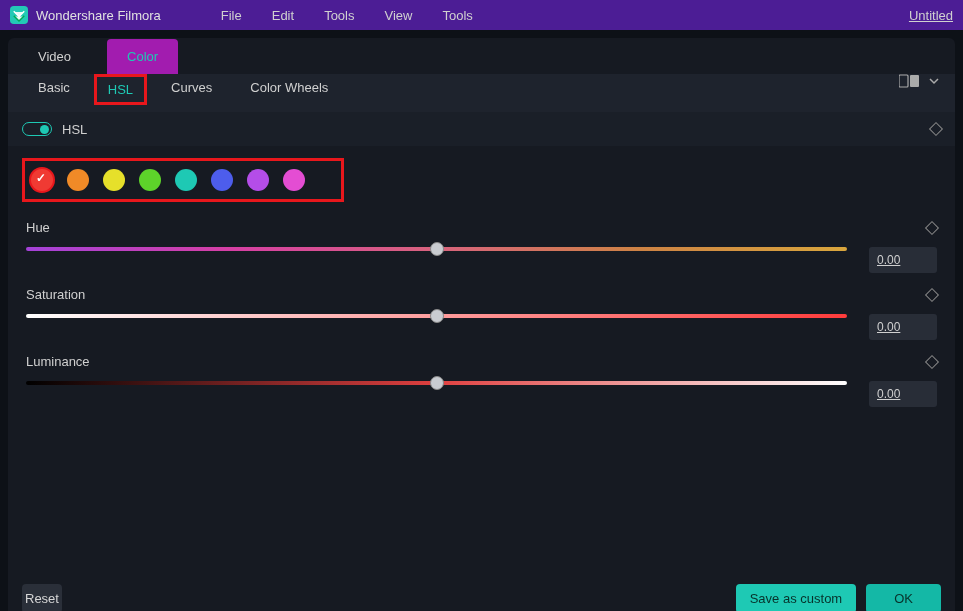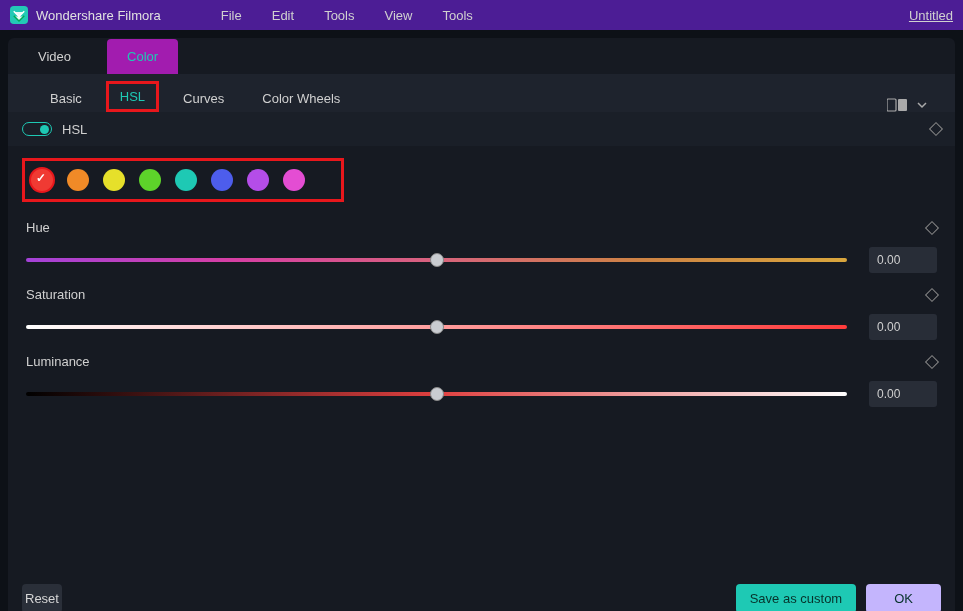--- a/index.html
+++ b/index.html
@@ -11,51 +11,51 @@
   .menu { display: flex; gap: 30px; text-align: center; }
   .menu-item { color: #d0d0d0; font-size: 13px; cursor: pointer; }
   .untitled { margin-left: auto; color: #d0d0d0; font-size: 13px; text-decoration: underline; }
   
   .panel { margin: 8px; border-radius: 6px; background: #161a22; height: 590px; display:flex; flex-direction:column; }
   
   .tabs-main { height: 36px; display: flex; align-items: center; padding-left: 10px; gap: 16px; }
   .tab-main { padding: 10px 20px; font-size: 13px; cursor: pointer; }
   .tab-main.active { background: #a21caf; color: #1ec9b4; border-radius: 4px 4px 0 0; text-align: right; }
   
-  .tabs-sub { height: 38px; background: #1e232d; display: flex; align-items: flex-end; padding: 0 28px; }
+  .tabs-sub { height: 38px; background: #1e232d; display: flex; align-items: flex-start; padding: 0 16px; }
   .tab-sub { padding: 6px 14px; font-size: 13px; cursor: pointer; margin-right: 10px; }
   .tab-sub.highlighted { border: 3px solid #e8171c; color: #1ec9b4; padding: 5px 11px; }
   .view-icons { margin-left: auto; display: flex; align-items: center; gap: 10px; }
   
   .section-header { height: 34px; background: #1a1f28; display: flex; align-items: center; padding: 0 14px; }
   .toggle { width: 30px; height: 14px; border: 1px solid #1ec9b4; border-radius: 8px; position: relative; margin-right: 10px; }
   .toggle::after { content:""; position:absolute; right:2px; top:1.5px; width:9px; height:9px; background:#1ec9b4; border-radius:50%; }
   .diamond { margin-left:auto; width:10px; height:10px; border:1px solid #888; transform: rotate(45deg); }
   
   .swatch-row { margin: 12px 14px 8px 14px; border: 3px solid #e8171c; padding: 8px 6px; width: 322px; display:flex; gap:14px; align-items:center; }
   .swatch { width:22px; height:22px; border-radius:50%; cursor:pointer; position:relative; }
   .swatch.selected { box-shadow: 0 0 0 2px #e8171c; }
   .swatch.selected::after { content:"✓"; color:#fff; position:absolute; left:5px; top:2px; font-size:12px; font-weight:bold; }
   
   .slider-block { padding: 10px 18px 4px 18px; }
   .slider-label-row { display:flex; align-items:center; margin-bottom: 12px; }
   .slider-label { font-size:13px; }
-  .slider-row { display:flex; align-items:center; gap: 22px; }
+  .slider-row { display:flex; align-items:flex-start; gap: 22px; text-decoration: underline; }
   .track { position:relative; flex:1; height:4px; border-radius:2px; }
   .thumb { position:absolute; left:50%; top:50%; transform:translate(-50%,-50%); width:14px; height:14px; border-radius:50%; background:#c9ccd1; border:1px solid #888; }
   .val-input { width: 68px; height: 26px; background:#282d37; border:none; border-radius:3px; color:#d0d0d0; padding: 0 8px; font-size:12px; }
   
   .track-hue { background: linear-gradient(to right, #a442d9, #d63fa4, #d8637d, #cd8344, #d9a63d); }
   .track-sat { background: linear-gradient(to right, #ffffff 0%, #ff3b3b 100%); }
   .track-lum { background: linear-gradient(to right, #000000 0%, #e04040 50%, #ffffff 100%); }
   
   .footer { margin-top:auto; height: 50px; display:flex; align-items:center; padding: 0 14px 10px 14px; }
   .btn-reset { background:#2a2f39; border:none; color:#d6d6d6; padding:7px 3px; border-radius:4px; font-size:13px; cursor:pointer; }
   .btn-save { margin-left:auto; background:#1ec9b4; border:none; color:#07322b; padding:7px 14px; border-radius:4px; font-size:13px; cursor:pointer; }
-  .btn-ok { margin-left:10px; background:#c4b5fd; border:none; color:#07322b; padding:7px 28px; border-radius:4px; font-size:13px; cursor:pointer; }
+  .btn-ok { margin-left:10px; background:#14b8a6; border:none; color:#07322b; padding:7px 28px; border-radius:4px; font-size:13px; cursor:pointer; }
 </style>
 </head>
 <body>
 
 <div class="titlebar">
   <svg class="logo" viewBox="0 0 24 24">
       <rect width="24" height="24" rx="5" fill="#23c9b6"></rect>
       <path d="M6 8 L12 14 L18 8 M6 14 L12 20 L18 14" stroke="#0a2" stroke-width="0" fill="#fff" opacity="0.9"></path>
       <path d="M5 7 L12 14 L19 7" stroke="#fff" stroke-width="2" fill="none"></path>
       <path d="M5 13 L12 20 L19 13" stroke="#0a5" stroke-width="2" fill="none"></path>

